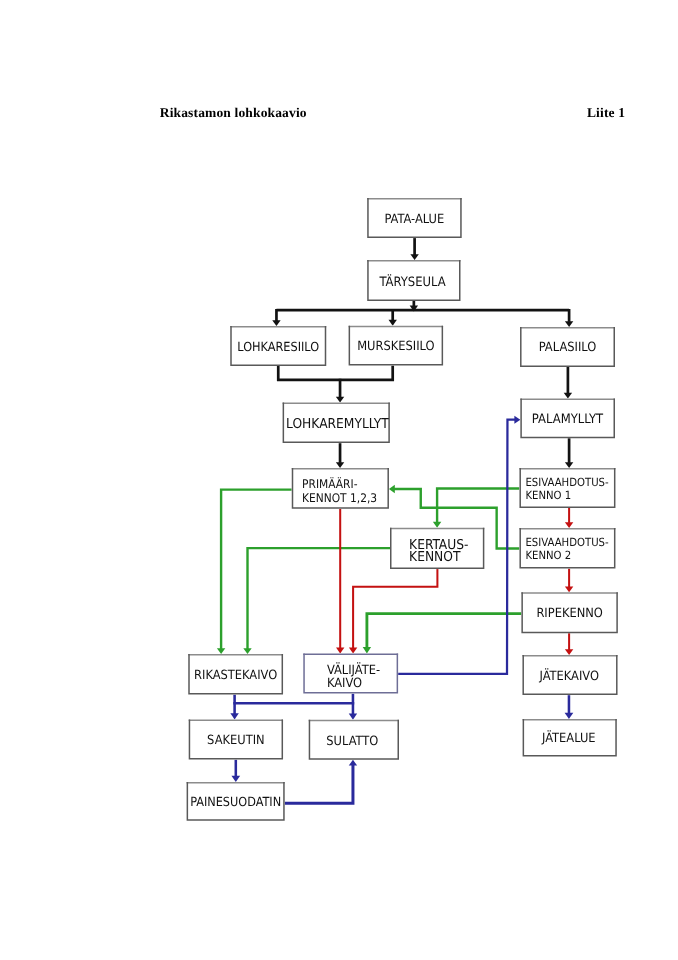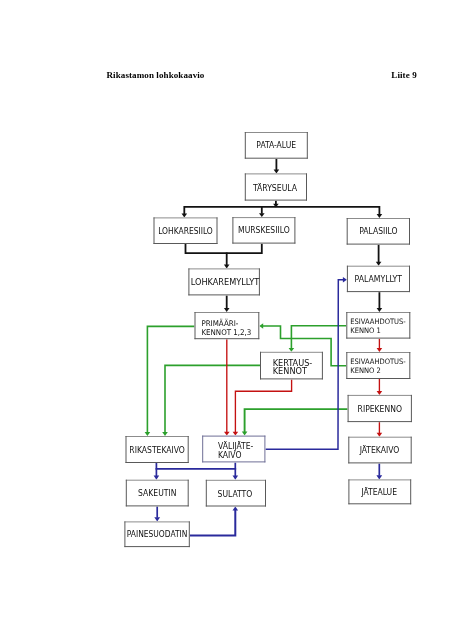--- a/index.html
+++ b/index.html
@@ -23,21 +23,21 @@
     font-family:"DejaVu Sans", sans-serif;
     font-stretch:condensed;
     fill:#111;
   }
 </style>
 </head>
 <body>
 
 <div id="page">
   <div class="hdr" id="hdr-left">Rikastamon lohkokaavio</div>
-  <div class="hdr" id="hdr-right">Liite 9</div>
+  <div class="hdr" id="hdr-right">Liite 1</div>
   <svg id="flow" width="452" height="640" viewBox="0 0 452 640">
       <g>
         <g>
           <path d="M256.4 158.7 L256.4 170" fill="none" stroke="#121212" stroke-width="1.8" stroke-linecap="butt" stroke-linejoin="miter"></path>
           <polygon points="256.4,173.4 253.59999999999997,169.5 259.2,169.5" fill="#121212" stroke="none"></polygon>
         </g>
         <g>
           <path d="M255.9 200.6 L255.9 204.2" fill="none" stroke="#121212" stroke-width="1.8" stroke-linecap="butt" stroke-linejoin="miter"></path>
           <polygon points="255.9,207.6 253.1,203.7 258.7,203.7" fill="#121212" stroke="none"></polygon>
         </g>

